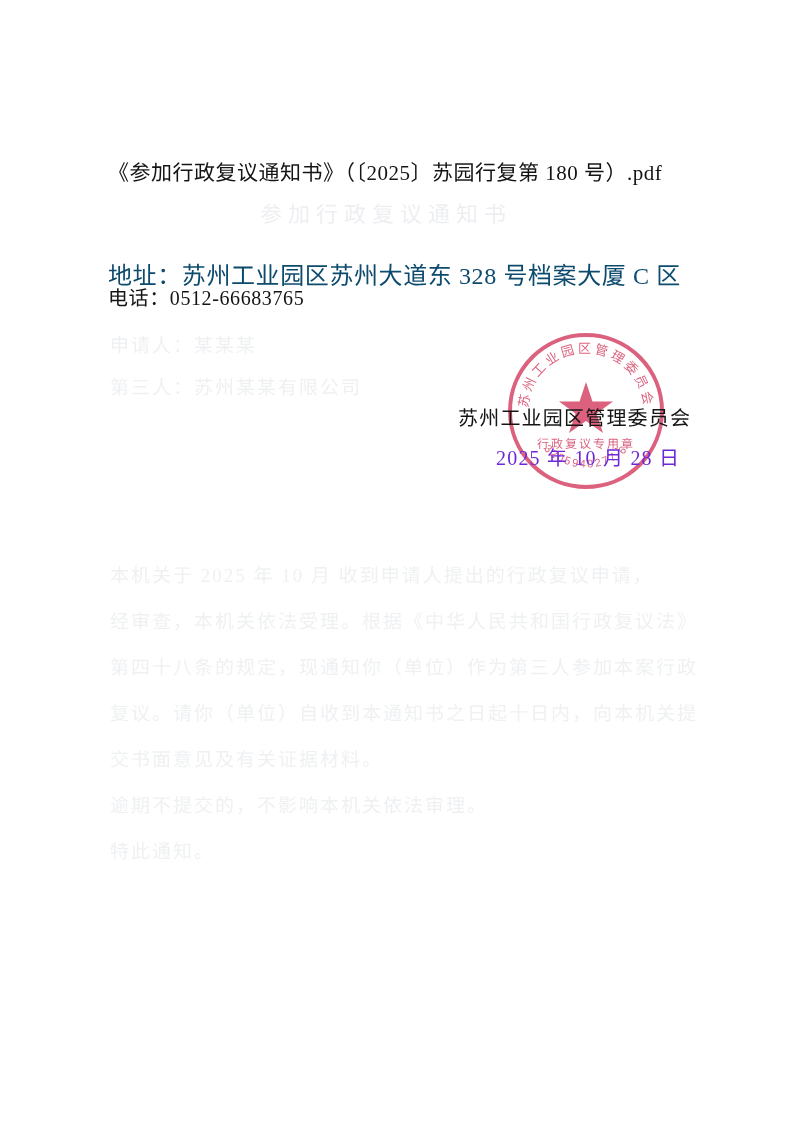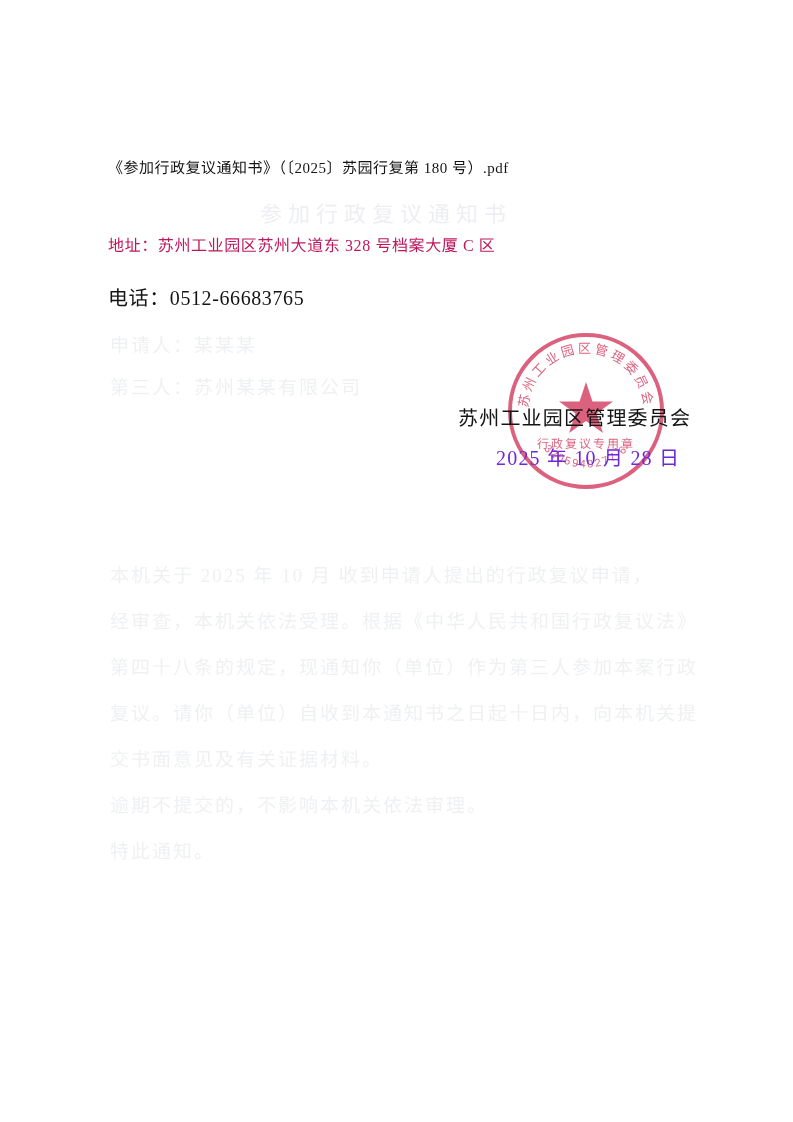--- a/index.html
+++ b/index.html
@@ -45,34 +45,34 @@
   .content {
     position: absolute;
     inset: 0;
     z-index: 3;
   }
 
   .doc-title {
     position: absolute;
     left: 108px;
     top: 156px;
-    font-size: 15px;
+    font-size: 21px;
     letter-spacing: 0.5px;
     white-space: nowrap;
     color: #141414;
   }
 
   .addr-line {
     position: absolute;
     left: 108px;
-    top: 232px;
-    font-size: 16px;
+    top: 256px;
+    font-size: 24px;
     letter-spacing: 0.6px;
     white-space: nowrap;
-    color: #be185d;
+    color: #0c4a6e;
   }
   .phone-line {
     position: absolute;
     left: 108px;
     top: 282px;
     font-size: 20px;
     letter-spacing: 0.6px;
     white-space: nowrap;
     color: #141414;
   }

